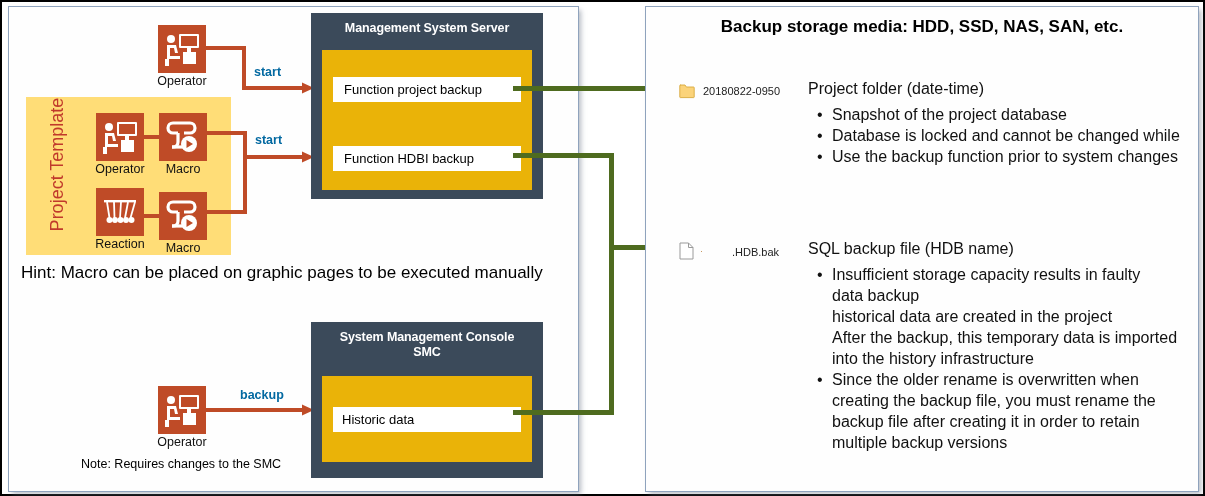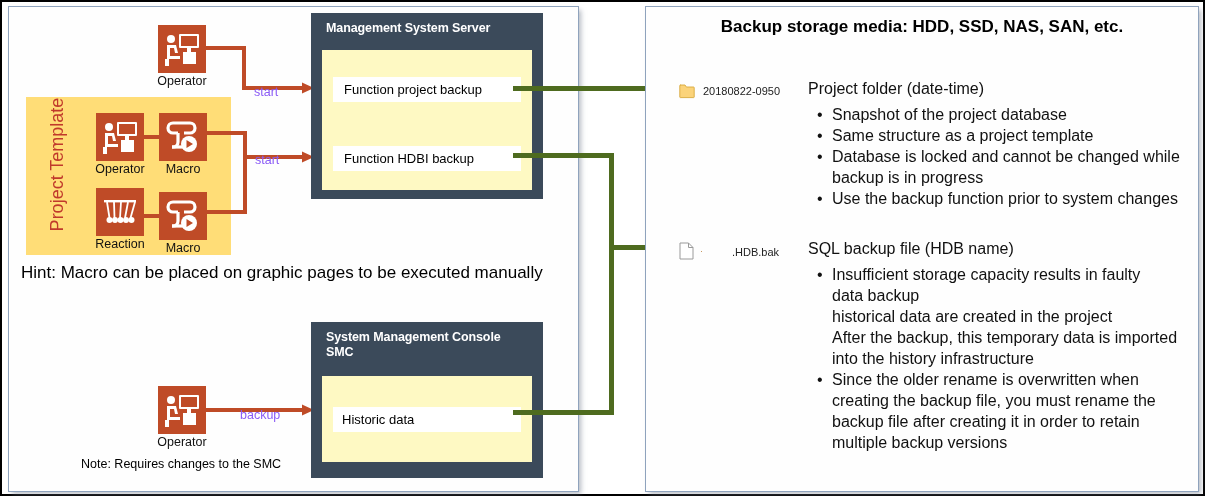--- a/index.html
+++ b/index.html
@@ -28,29 +28,28 @@
 
   
   .server-box {
     position: absolute;
     background: #3b4a5a;
   }
   .server-title {
     color: #ffffff;
     font-weight: bold;
     font-size: 12.5px;
-    text-align: left;
+    text-align: center;
     line-height: 15px;
     padding-top: 8px;
     letter-spacing: -0.1px;
-    margin-left: 15px;
   }
   .server-inner {
     position: absolute;
-    background: #fef9c3;
+    background: #eab308;
     left: 11px;
     right: 11px;
   }
   .func-box {
     position: absolute;
     background: #ffffff;
     left: 11px;
     right: 11px;
     height: 25px;
     display: flex;
@@ -94,24 +93,23 @@
   }
   .tile svg { display: block; width: 48px; height: 48px; }
 
   
   .orange { position: absolute; background: #bf4b27; }
   .green  { position: absolute; background: #4e6b1f; }
 
   .arrow-label {
     position: absolute;
     font-size: 12.5px;
-    font-weight: normal;
-    color: #8b5cf6;
-    white-space: nowrap;
-    margin-top: 20px;
+    font-weight: bold;
+    color: #0369a1;
+    white-space: nowrap;
   }
 
   
   .hint {
     position: absolute;
     font-size: 17px;
     color: #000000;
     white-space: nowrap;
   }
   .note {
@@ -320,23 +318,21 @@
 
     <svg class="folder-ico" style="left:33px; top:76px; width:16px; height:16px;" viewBox="0 0 16 16">
       <path d="M1 2 h5 l1.4 2 H14.6 a0.6 0.6 0 0 1 0.6 0.6 V14 a0.6 0.6 0 0 1 -0.6 0.6 H1.4
                a0.6 0.6 0 0 1 -0.6 -0.6 V2.6 a0.6 0.6 0 0 1 0.6 -0.6 Z" fill="#fbd37a" stroke="#d8a93c" stroke-width="0.9"></path>
     </svg>
     <div class="file-name" style="left:57px; top:78px;">20180822-0950</div>
 
     <div class="res-head" style="left:162px; top:73px;">Project folder (date-time)</div>
     <div class="res-list" style="left:168px; top:97px; width:375px;">
       <div class="li">Snapshot of the project database</div>
-      <div class="li">Same structure as a project template</div>
       <div class="li">Database is locked and cannot be changed while</div>
-      <div class="sub">backup is in progress</div>
       <div class="li">Use the backup function prior to system changes</div>
     </div>
 
     <svg class="doc-ico" style="left:33px; top:235px; width:15px; height:18px;" viewBox="0 0 15 18">
       <path d="M1 1 H9.5 L14 5.5 V17 H1 Z" fill="#ffffff" stroke="#9a9a9a" stroke-width="1"></path>
       <path d="M9.5 1 V5.5 H14" fill="none" stroke="#9a9a9a" stroke-width="1"></path>
     </svg>
     <div class="file-name" style="left:54px; top:239px; color:#c08a4a; font-size:9px;">·</div>
     <div class="file-name" style="left:86px; top:239px;">.HDB.bak</div>
 

